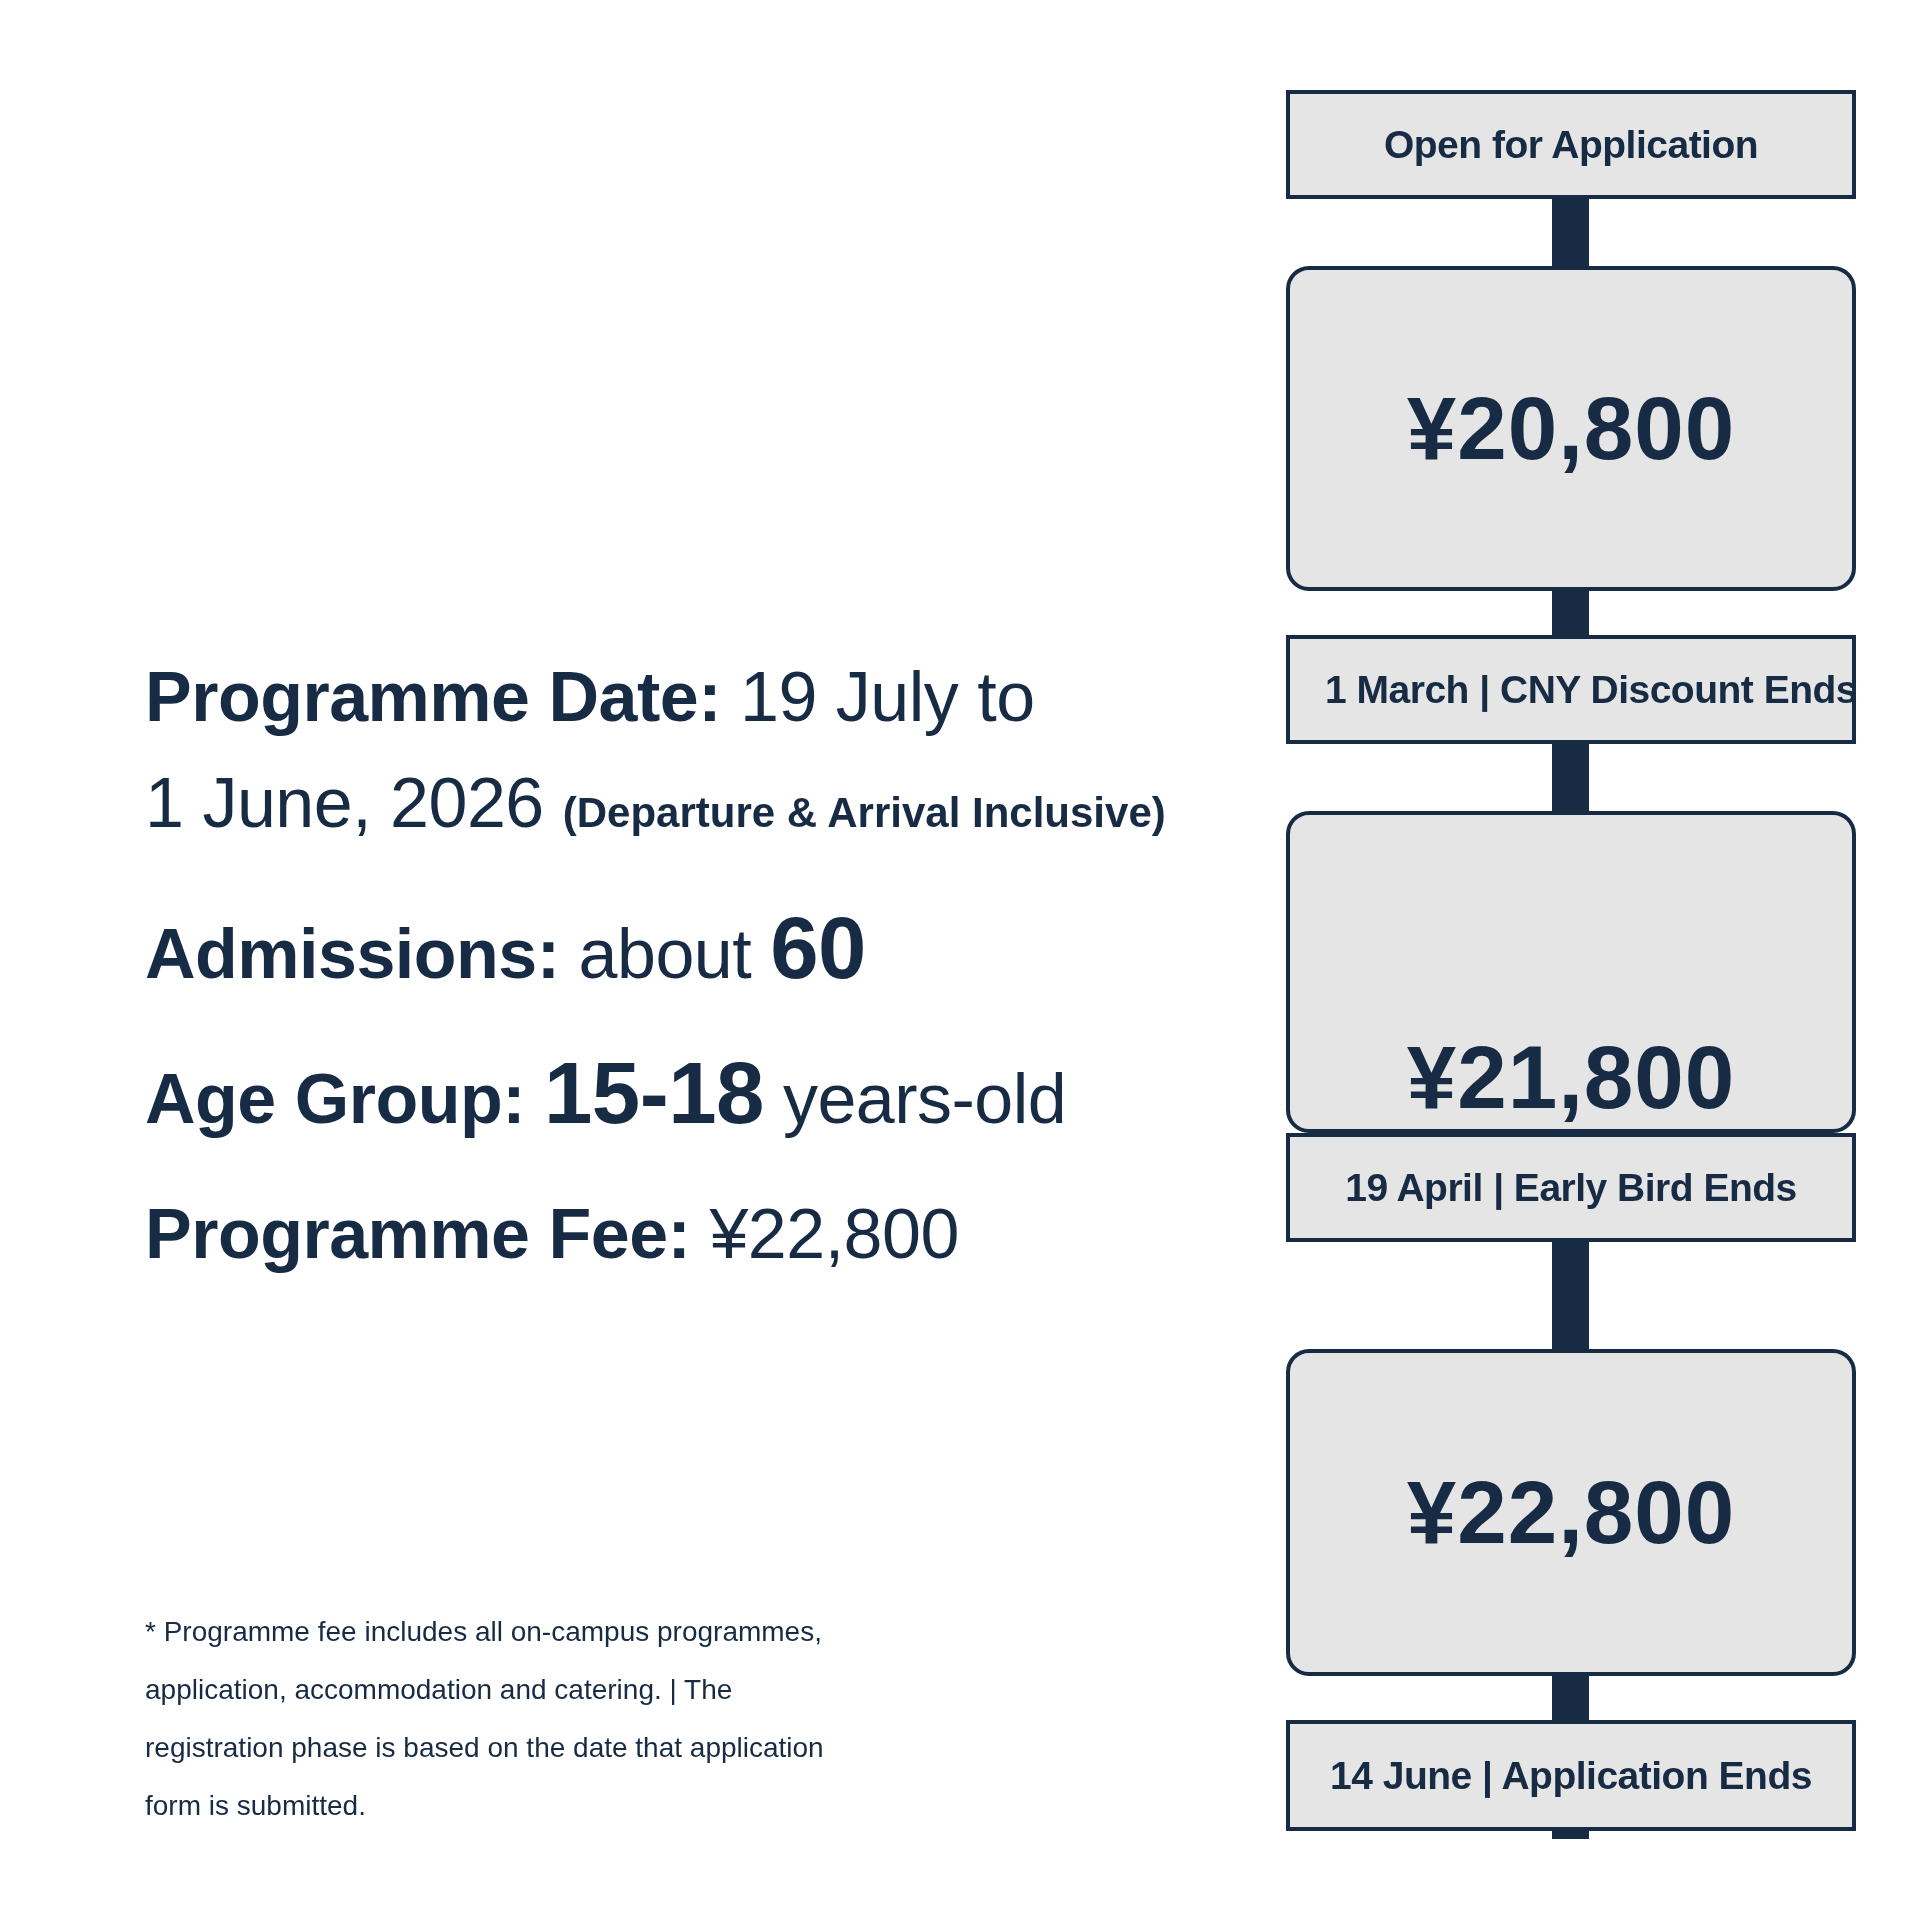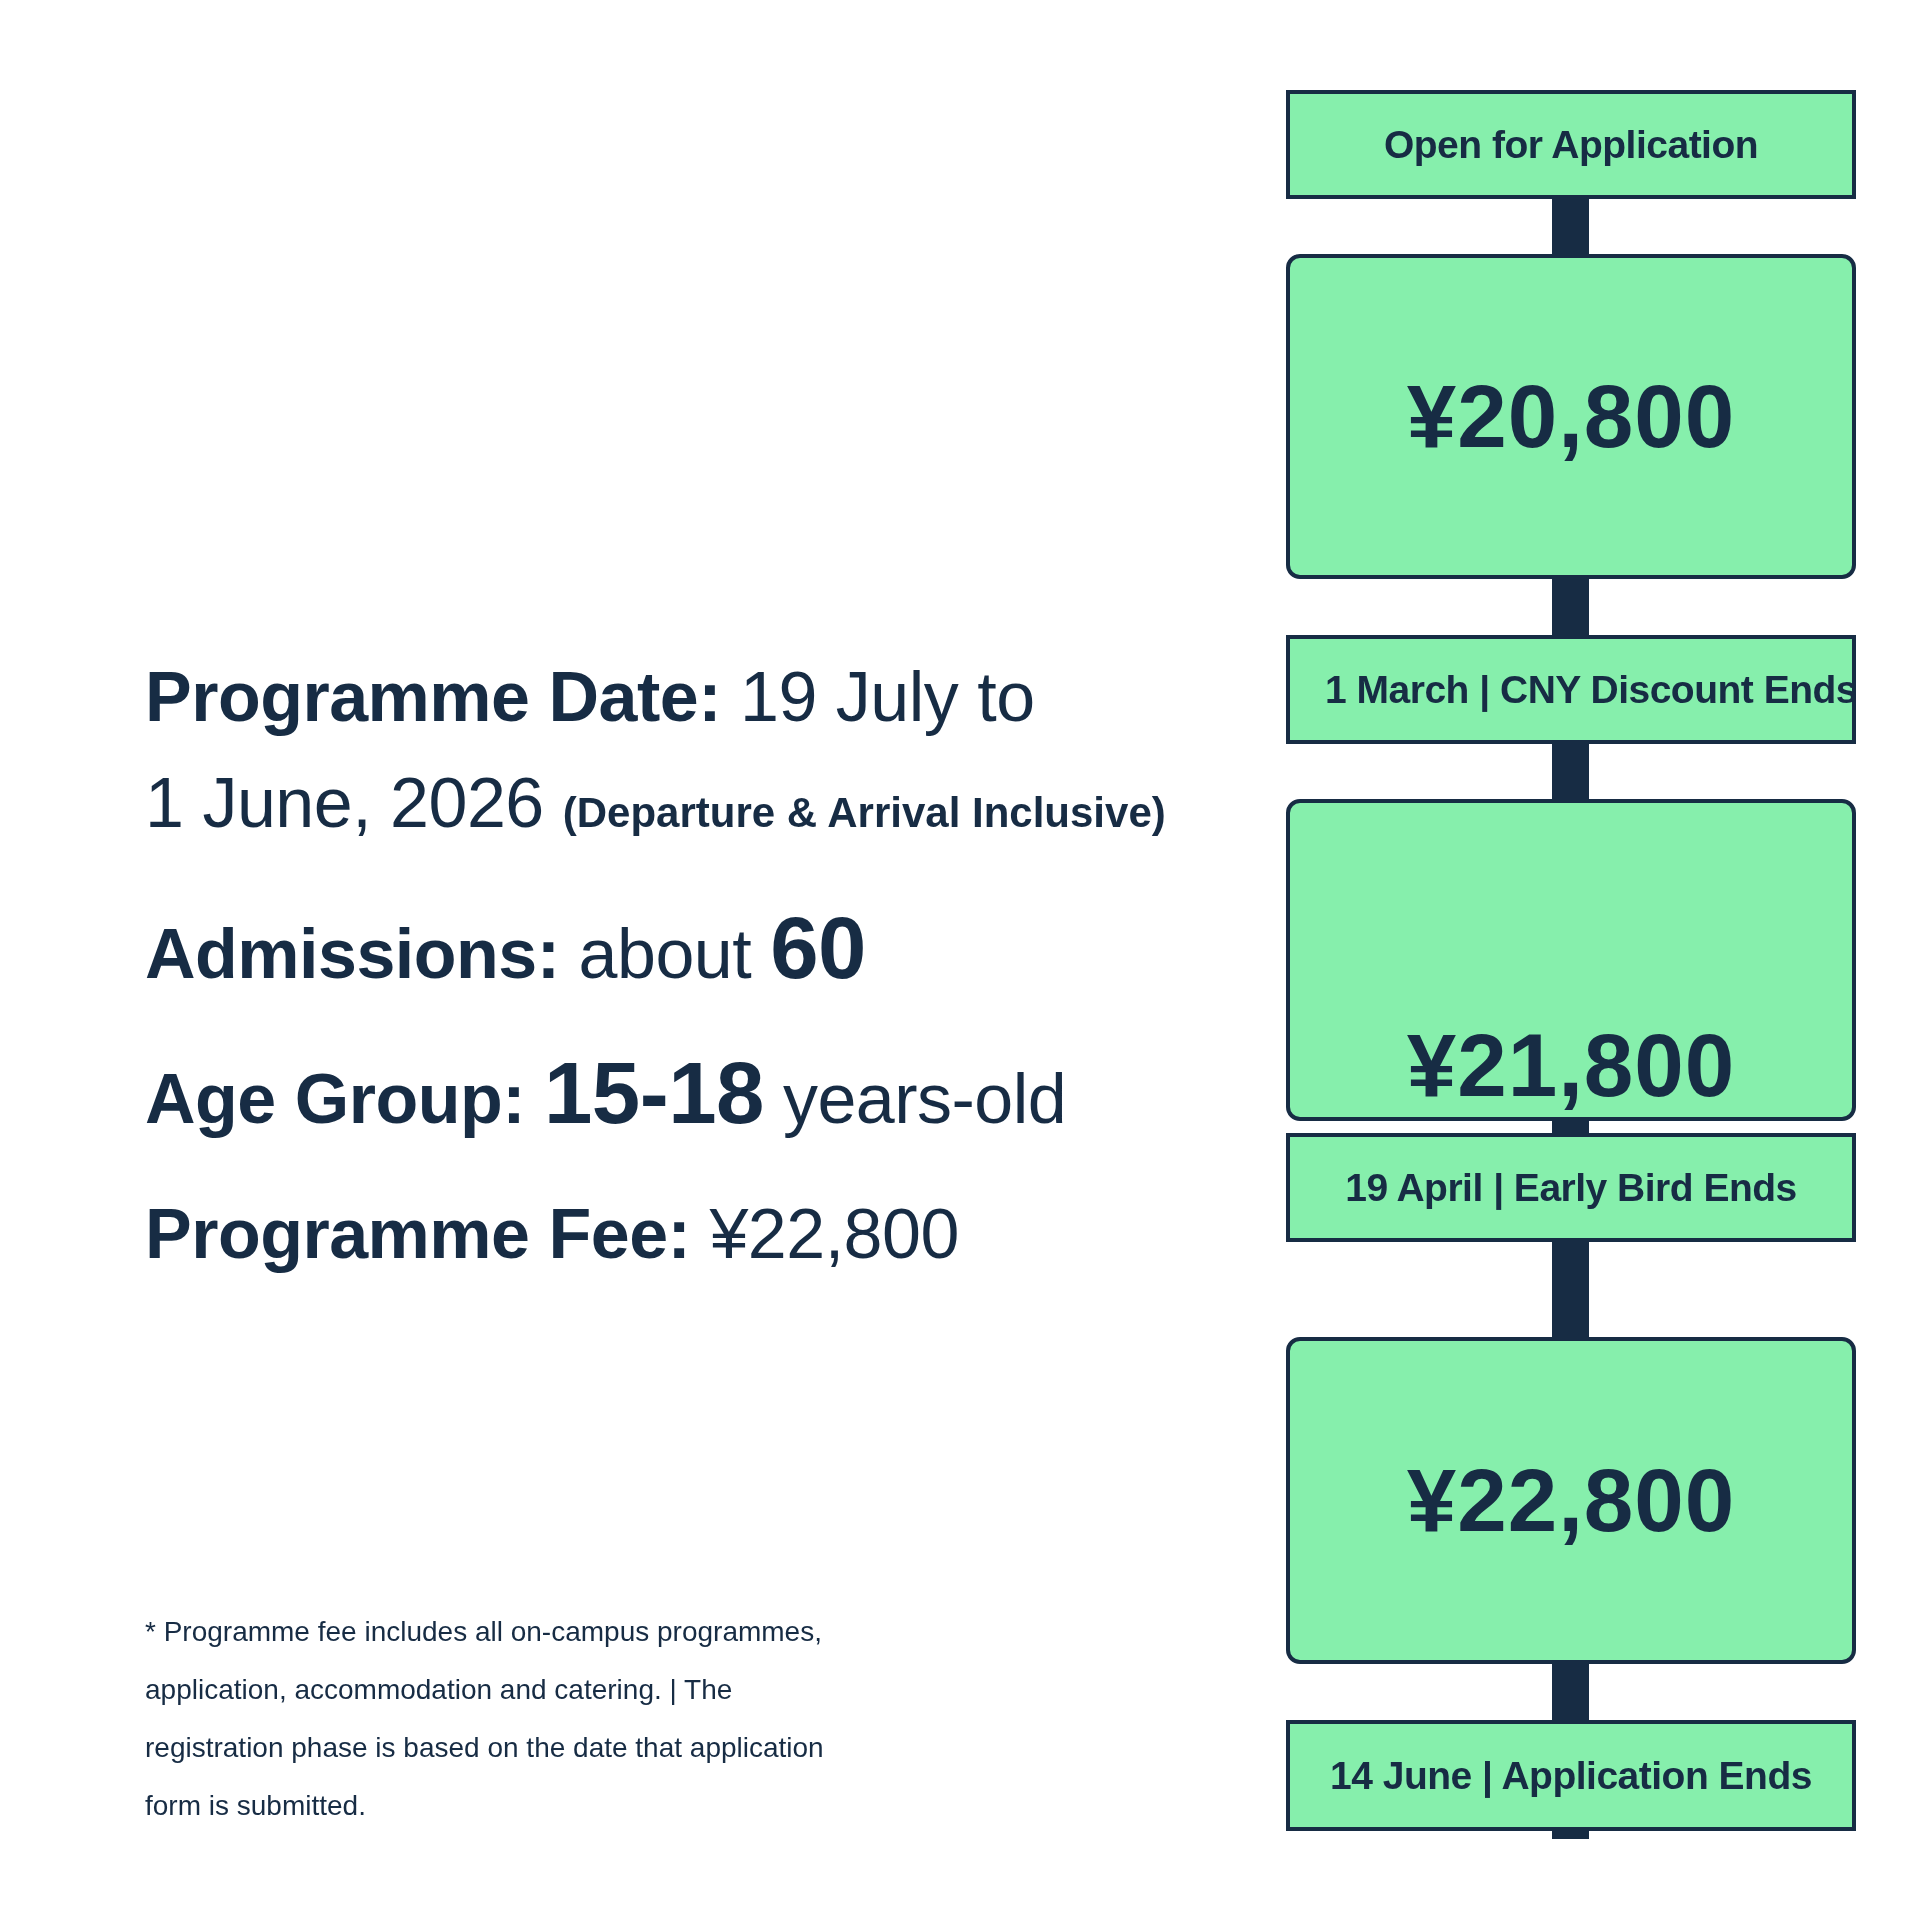--- a/index.html
+++ b/index.html
@@ -18,25 +18,25 @@
   .lbl{font-weight:700;}
   .val{font-weight:400;}
   .big{font-size:87px;font-weight:700;}
   .note{font-size:42px;font-weight:700;letter-spacing:0;}
   .footnote{position:absolute;left:145px;top:1603px;font-size:28px;line-height:58px;font-weight:400;white-space:nowrap;}
   
   .timeline{position:absolute;left:1286px;top:90px;width:570px;height:1752px;}
   .spine{position:absolute;left:266px;top:54px;width:37px;height:1695px;background:#172C44;}
   .tbox{
     position:absolute;left:0;width:570px;box-sizing:border-box;
-    background:#86efac;border:4.8px solid #172C44;
+    background:#e5e5e5;border:4.8px solid #172C44;
     display:flex;align-items:center;justify-content:center;text-align:center;
   }
   .milestone{height:109px;font-size:39px;font-weight:700;letter-spacing:-0.5px;white-space:nowrap;}
-  .price{border-radius:14px;font-size:89px;font-weight:700;letter-spacing:1px;}
+  .price{border-radius:23px;font-size:89px;font-weight:700;letter-spacing:1px;margin-top:12px;}
   .m1{top:0;}
   .p1{top:164px;height:325px;}
   .m2{top:545px;padding-left:40px;}
   .p2{top:709px;height:322px;align-items:flex-end;}
   .m3{top:1043px;}
   .p3{top:1247px;height:327px;}
   .m4{top:1630px;height:111px;}
 </style>
 </head>
 <body>

